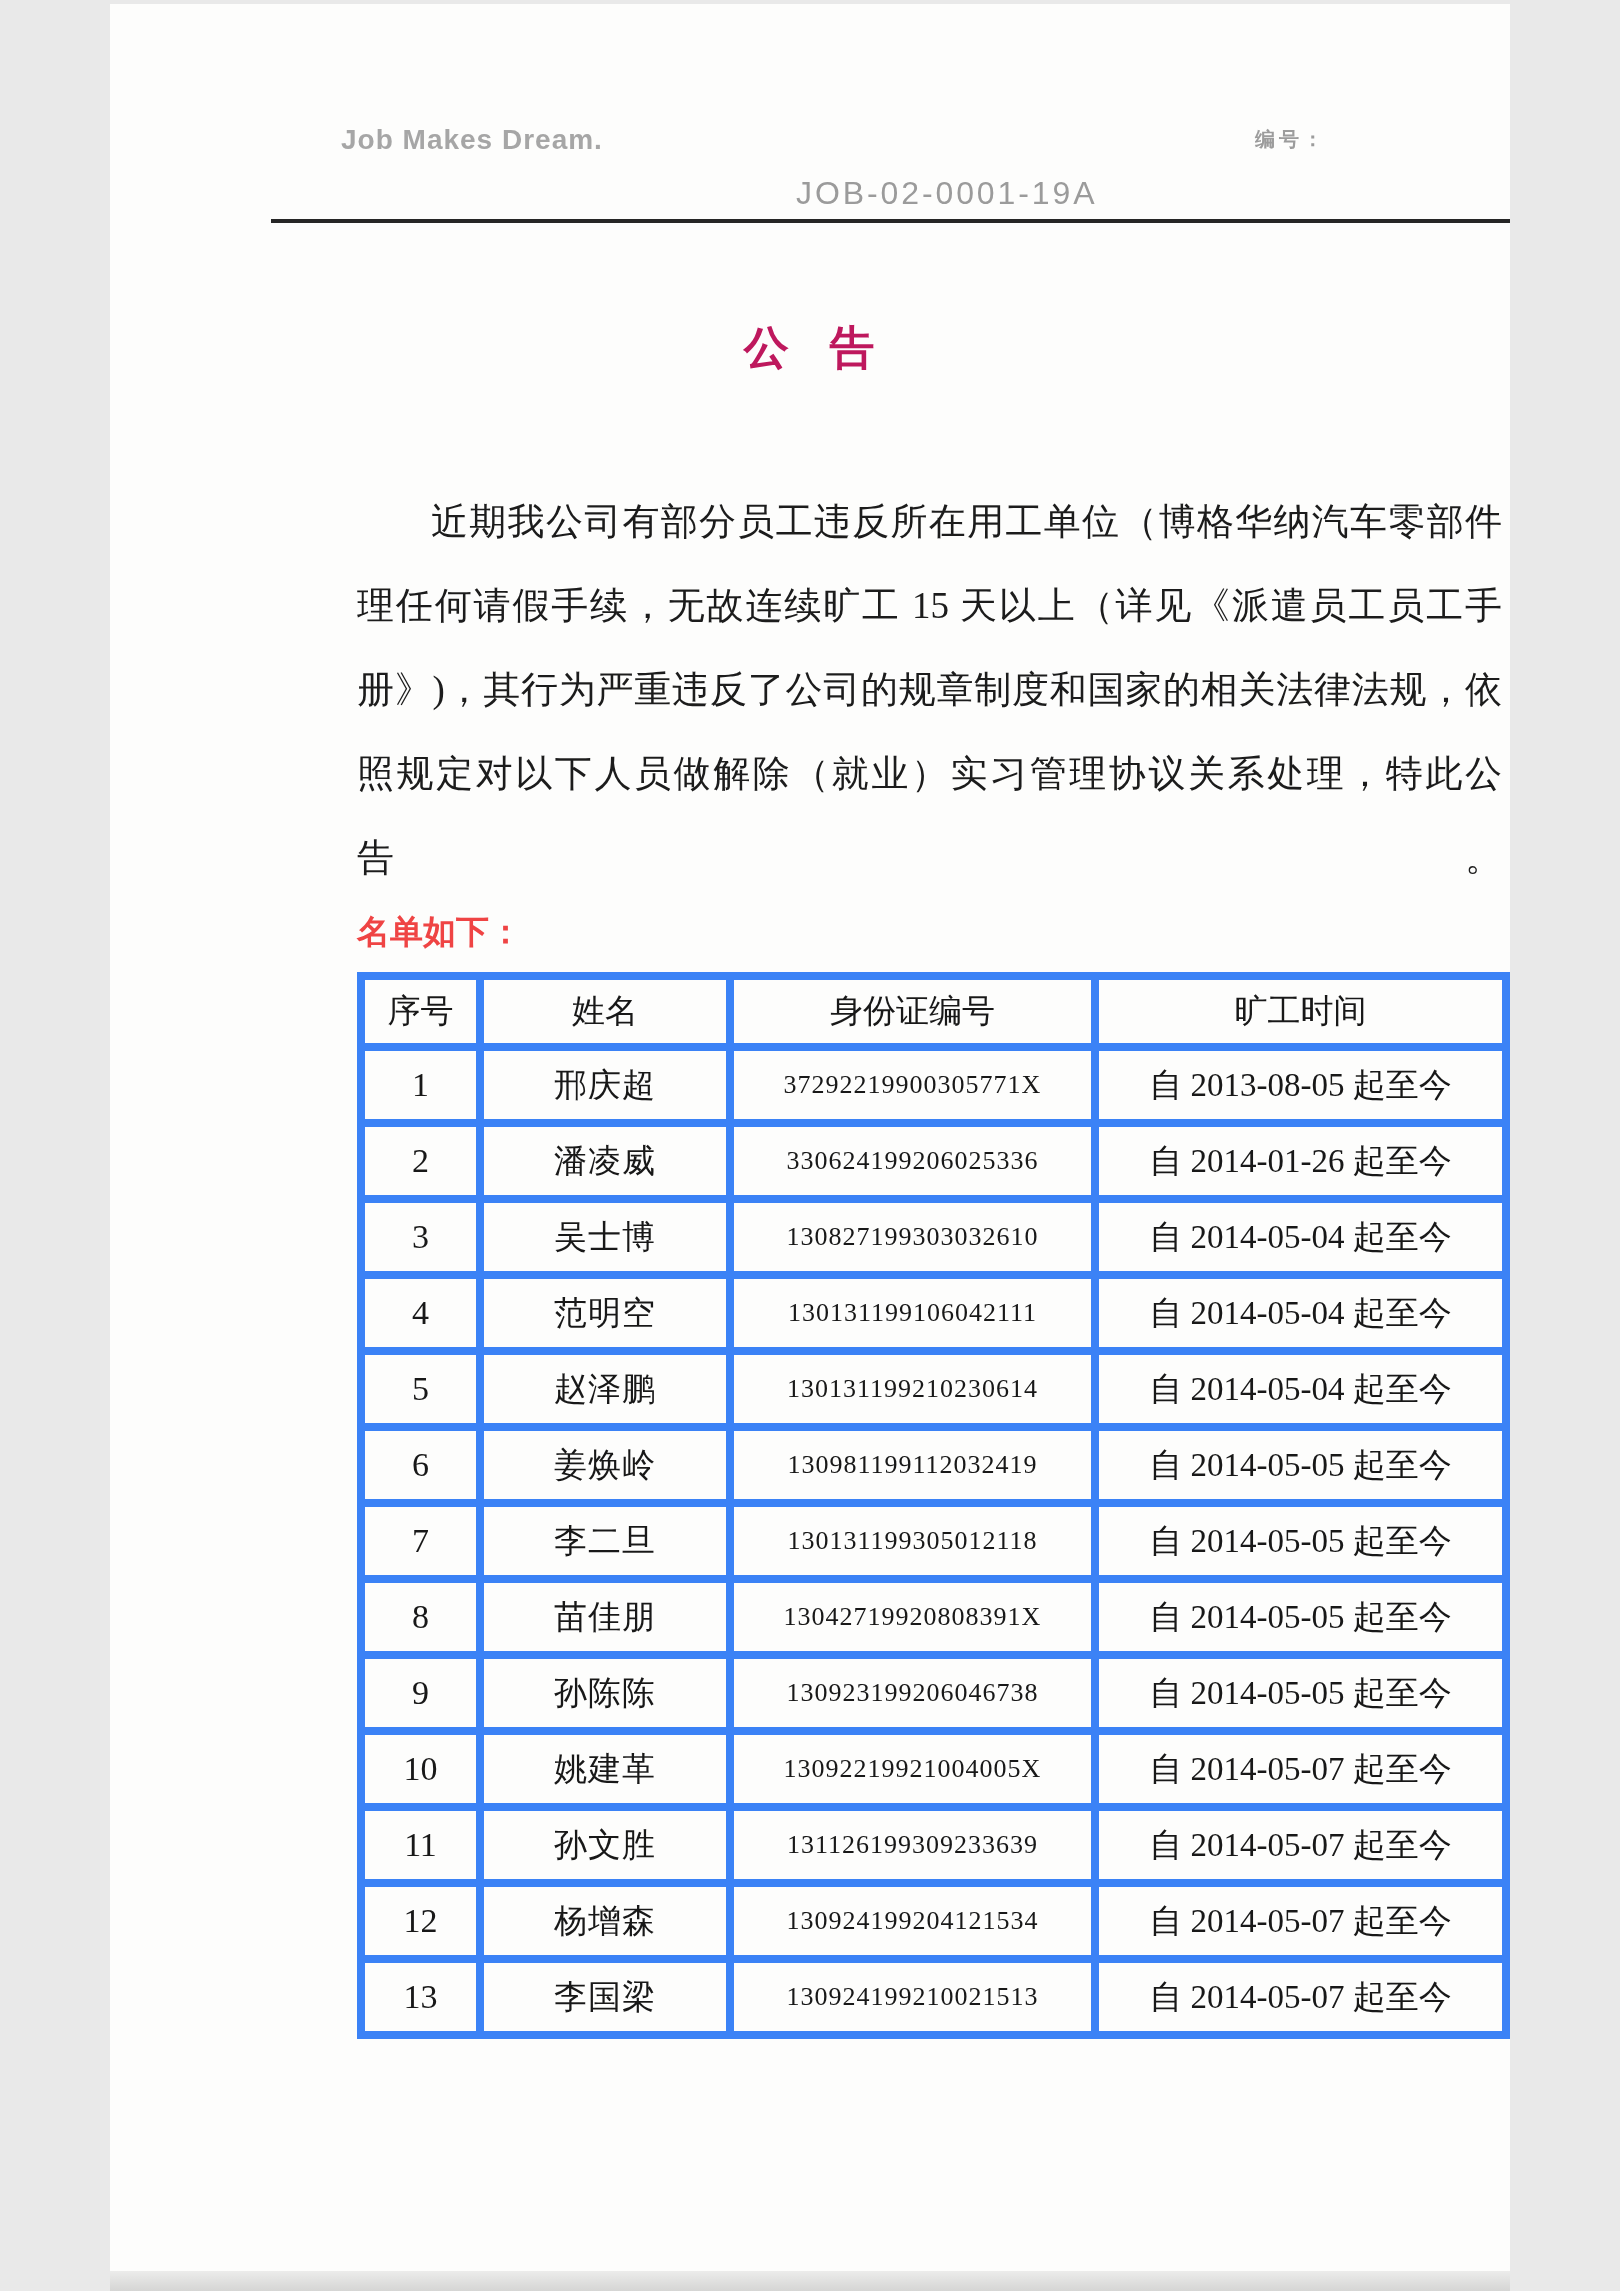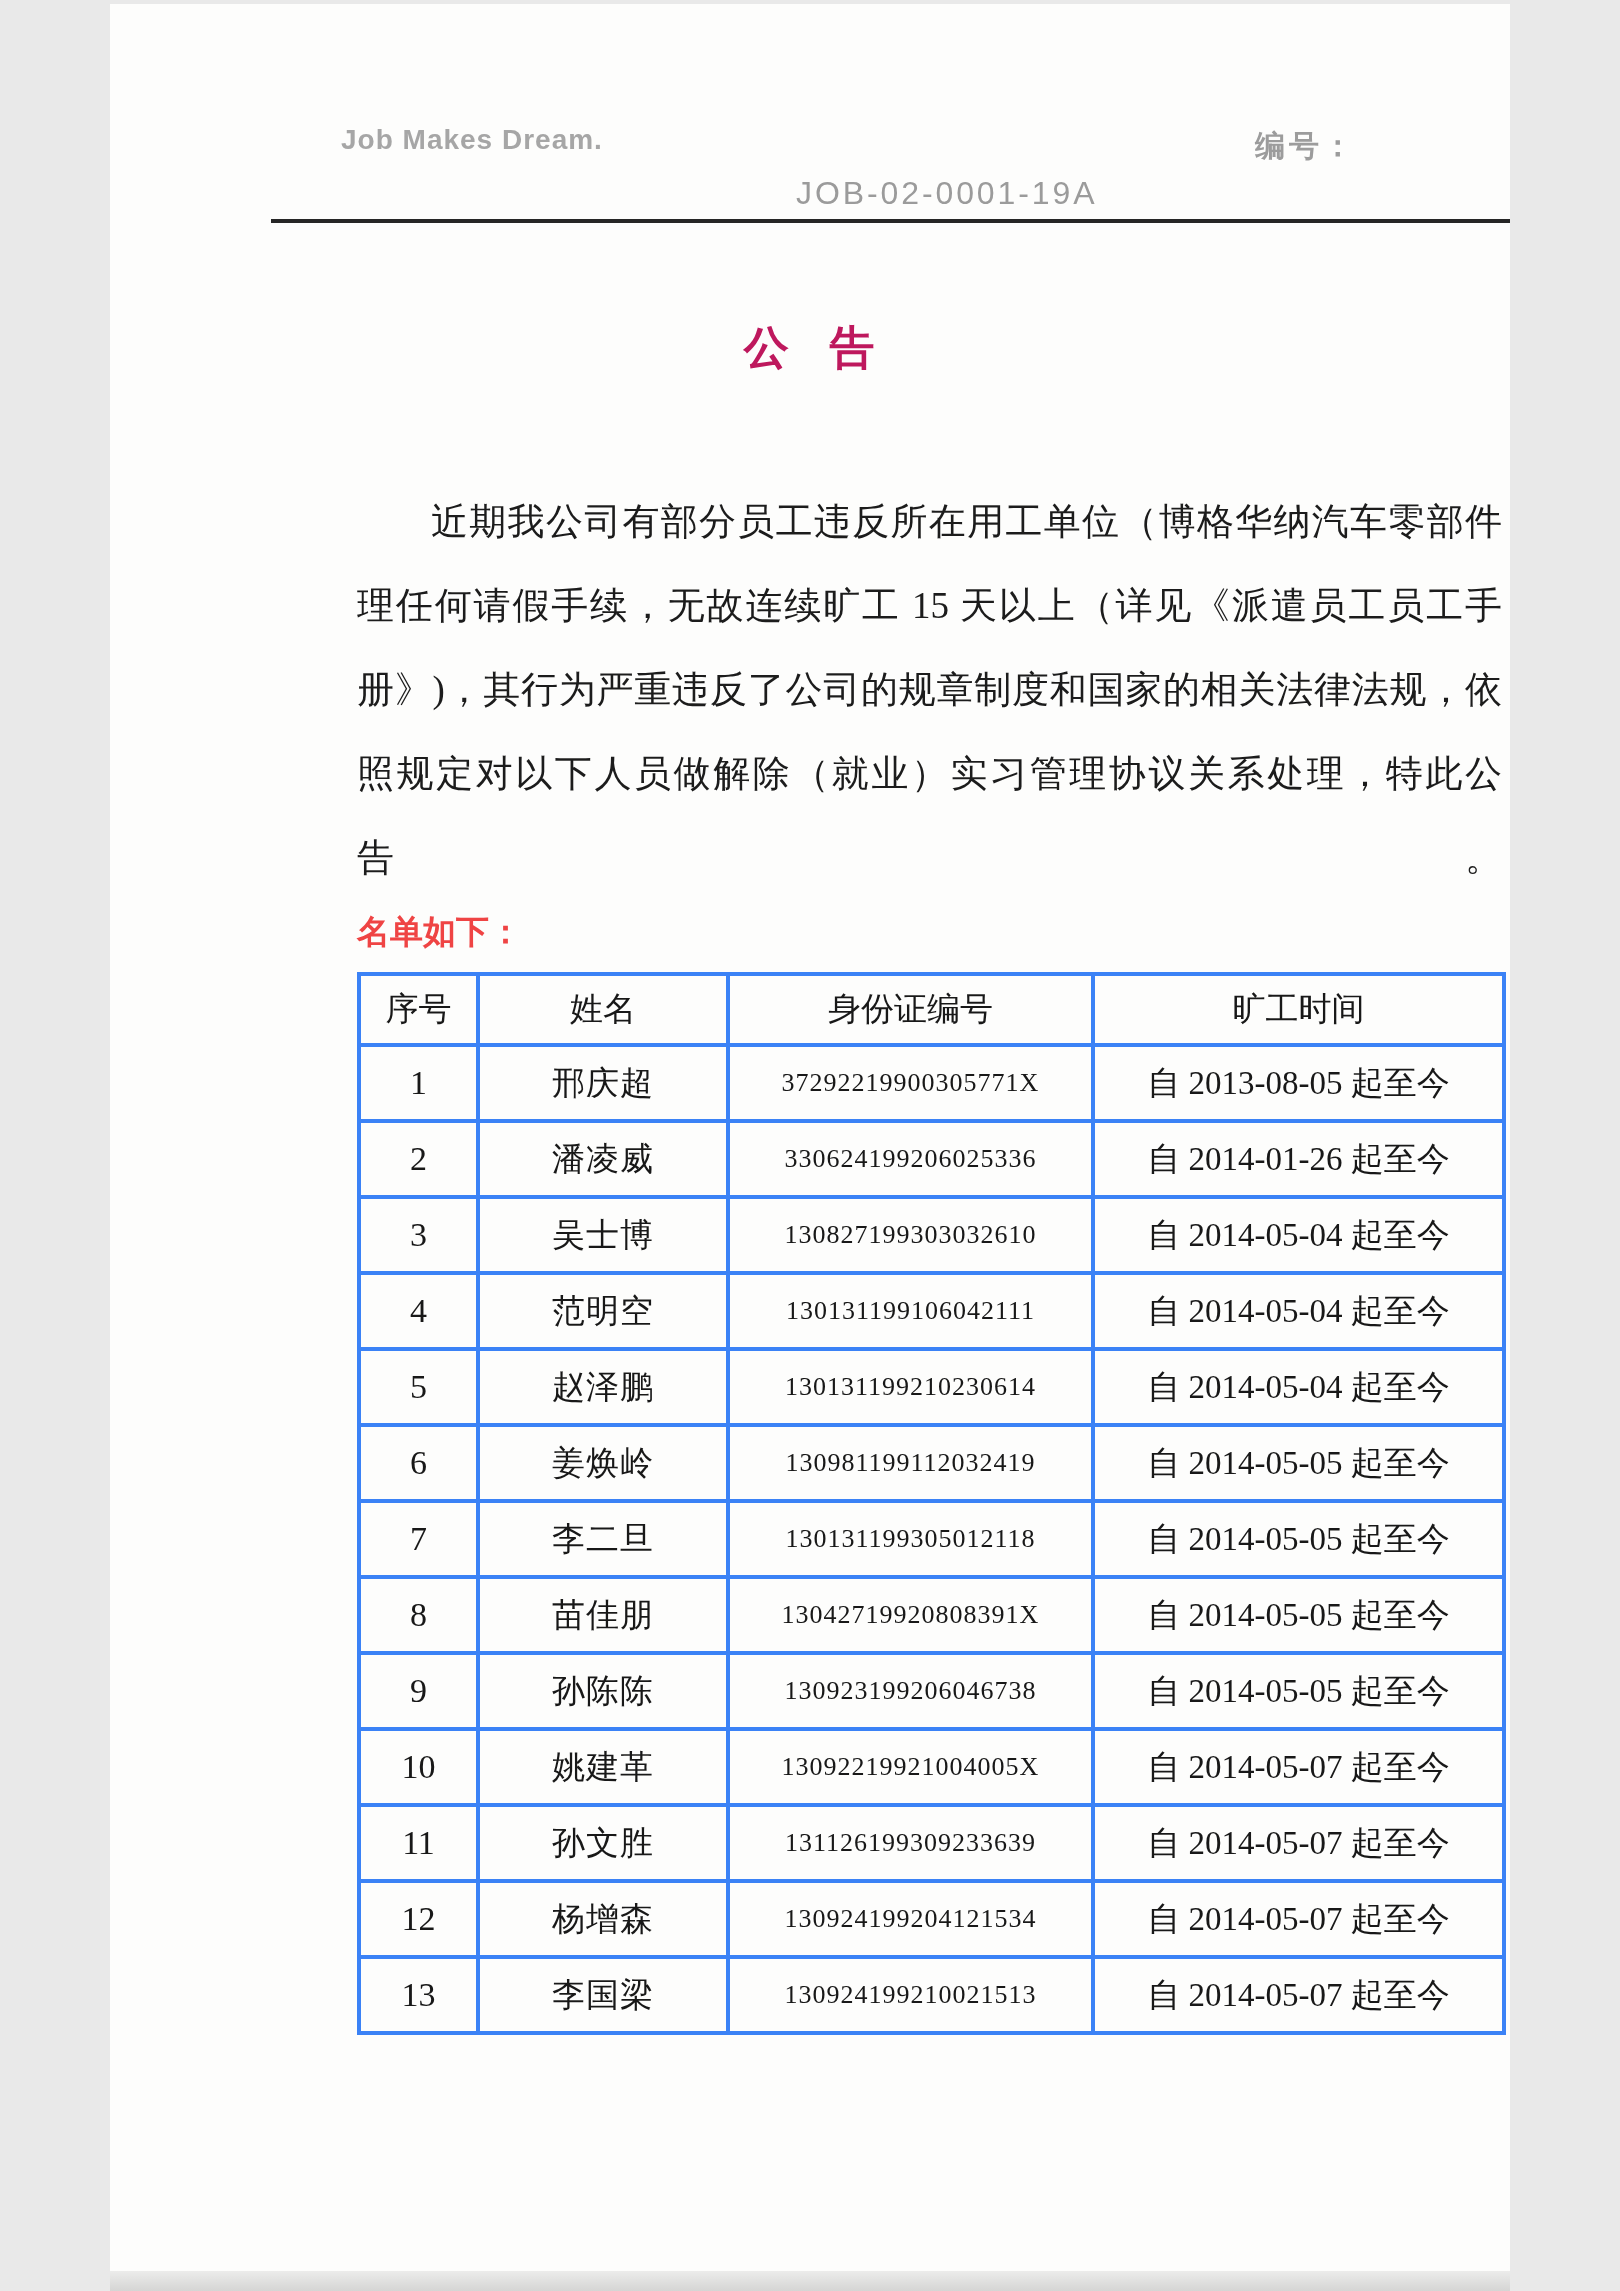--- a/index.html
+++ b/index.html
@@ -13,21 +13,21 @@
     color:#1c1c1c;
   }
   .logo {
     position:absolute; left:231px; top:120px;
     font-family:"Liberation Sans","DejaVu Sans",sans-serif;
     font-weight:bold; font-size:28px; letter-spacing:1px;
     color:#a6a6a6;
   }
   .doc-number-label {
     position:absolute; left:1145px; top:122px;
-    font-size:30px; font-weight:600; color:#9c9c9c;
+    font-size:20px; font-weight:600; color:#9c9c9c;
     letter-spacing:3.9px;
   }
   .doc-code {
     position:absolute; left:686px; top:171px;
     font-family:"Liberation Sans","DejaVu Sans",sans-serif;
     font-size:32px; letter-spacing:2.9px; color:#9b9b9b;
   }
   .header-rule {
     position:absolute; left:161px; top:215px;
     width:1301px; height:3.9px; background:#262626;
@@ -52,21 +52,21 @@
     position:absolute; left:247px; top:906px;
     font-size:33px; font-weight:bold; color:#ef4444;
   }
   table.roster {
     position:absolute; left:247px; top:968px;
     width:1144px;
     border-collapse:collapse; table-layout:fixed;
     font-size:33px; color:#181818;
   }
   table.roster th, table.roster td {
-    border:4px solid #3b82f6;
+    border:8px solid #3b82f6;
     text-align:center; vertical-align:middle;
     padding:0; overflow:hidden;
   }
   table.roster thead tr { height:71px; }
   table.roster tbody tr { height:76px; }
   table.roster th { font-weight:normal; font-size:33px; }
   td.c-index { font-size:34px; }
   td.c-id { font-size:26px; letter-spacing:1px; }
   td.c-name { letter-spacing:1px; }
   .col-index { width:119px; }

